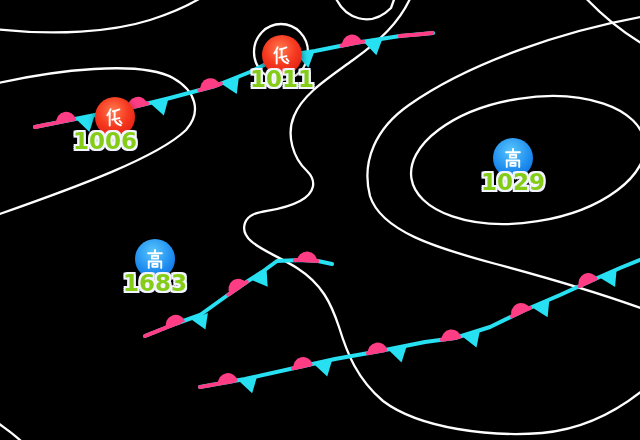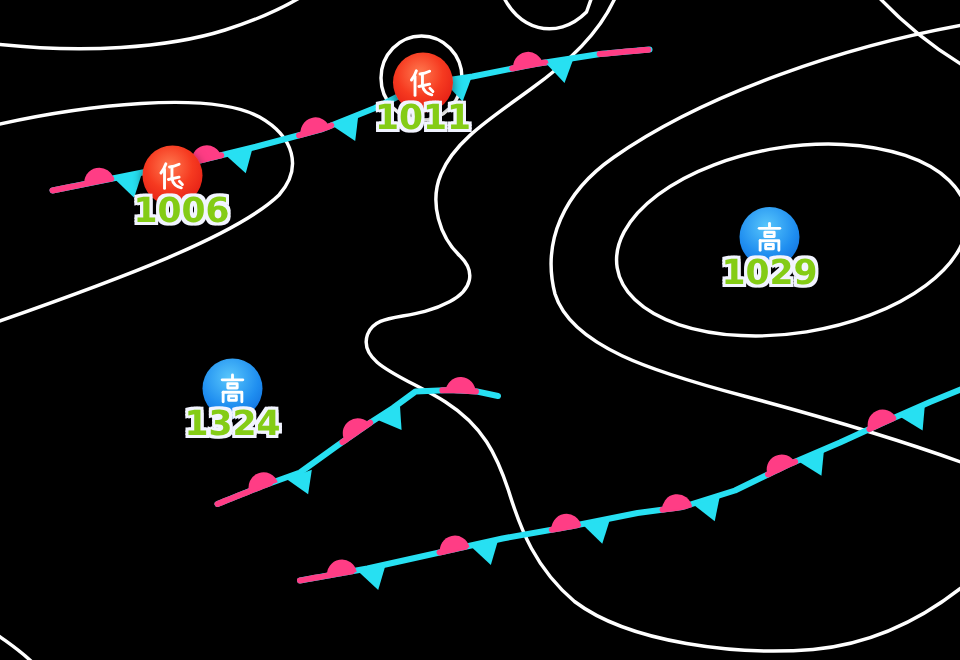--- a/index.html
+++ b/index.html
@@ -98,21 +98,21 @@
         <svg width="22" height="22" viewBox="0 0 24 24" aria-label="低">
           <path d="M7.2,3.5 C6.2,6.4 5.2,8.2 3.6,10.2" fill="none" stroke="#ffffff" stroke-width="2.1" stroke-linecap="round" stroke-linejoin="round"></path>
           <path d="M6.2,7.6 L6.2,21.4" fill="none" stroke="#ffffff" stroke-width="2.1" stroke-linecap="round" stroke-linejoin="round"></path>
           <path d="M16.8,3.8 C13.8,5.2 12.2,5.6 9.8,5.8" fill="none" stroke="#ffffff" stroke-width="2.1" stroke-linecap="round" stroke-linejoin="round"></path>
           <path d="M11.6,5.8 L11.6,14.2" fill="none" stroke="#ffffff" stroke-width="2.1" stroke-linecap="round" stroke-linejoin="round"></path>
           <path d="M9.0,14.9 L16.8,13.2" fill="none" stroke="#ffffff" stroke-width="2.1" stroke-linecap="round" stroke-linejoin="round"></path>
           <path d="M11.6,14.2 C12.2,17.6 14.4,20.0 18.4,21.0" fill="none" stroke="#ffffff" stroke-width="2.1" stroke-linecap="round" stroke-linejoin="round"></path>
           <path d="M17.0,16.2 L19.2,18.6" fill="none" stroke="#ffffff" stroke-width="2.1" stroke-linecap="round" stroke-linejoin="round"></path>
         </svg>
       </div>
-      <div class="plabel" style="left: 121px; top: 130px;">1006</div>
+      <div class="plabel" style="left: 105px; top: 130px;">1006</div>
       <div class="marker low" style="left: 262px; top: 35px;">
         <svg width="22" height="22" viewBox="0 0 24 24" aria-label="低">
           <path d="M7.2,3.5 C6.2,6.4 5.2,8.2 3.6,10.2" fill="none" stroke="#ffffff" stroke-width="2.1" stroke-linecap="round" stroke-linejoin="round"></path>
           <path d="M6.2,7.6 L6.2,21.4" fill="none" stroke="#ffffff" stroke-width="2.1" stroke-linecap="round" stroke-linejoin="round"></path>
           <path d="M16.8,3.8 C13.8,5.2 12.2,5.6 9.8,5.8" fill="none" stroke="#ffffff" stroke-width="2.1" stroke-linecap="round" stroke-linejoin="round"></path>
           <path d="M11.6,5.8 L11.6,14.2" fill="none" stroke="#ffffff" stroke-width="2.1" stroke-linecap="round" stroke-linejoin="round"></path>
           <path d="M9.0,14.9 L16.8,13.2" fill="none" stroke="#ffffff" stroke-width="2.1" stroke-linecap="round" stroke-linejoin="round"></path>
           <path d="M11.6,14.2 C12.2,17.6 14.4,20.0 18.4,21.0" fill="none" stroke="#ffffff" stroke-width="2.1" stroke-linecap="round" stroke-linejoin="round"></path>
           <path d="M17.0,16.2 L19.2,18.6" fill="none" stroke="#ffffff" stroke-width="2.1" stroke-linecap="round" stroke-linejoin="round"></path>
         </svg>
@@ -132,15 +132,15 @@
       <div class="marker high" style="left: 135px; top: 239px;">
         <svg width="22" height="22" viewBox="0 0 24 24" aria-label="高">
           <path d="M12,2.2 L12,4.8" fill="none" stroke="#ffffff" stroke-width="2.1" stroke-linecap="round" stroke-linejoin="round"></path>
           <path d="M4.5,5.7 L19.5,5.7" fill="none" stroke="#ffffff" stroke-width="2.1" stroke-linecap="round" stroke-linejoin="round"></path>
           <path d="M8.6,8.5 L15.4,8.5 L15.4,11.6 L8.6,11.6 Z" fill="none" stroke="#ffffff" stroke-width="2.1" stroke-linecap="round" stroke-linejoin="round"></path>
           <path d="M5.2,14.7 L18.8,14.7 L18.8,21.7" fill="none" stroke="#ffffff" stroke-width="2.1" stroke-linecap="round" stroke-linejoin="round"></path>
           <path d="M5.2,14.7 L5.2,21.7" fill="none" stroke="#ffffff" stroke-width="2.1" stroke-linecap="round" stroke-linejoin="round"></path>
           <path d="M9.2,17.5 L14.8,17.5 L14.8,20.5 L9.2,20.5 Z" fill="none" stroke="#ffffff" stroke-width="2.1" stroke-linecap="round" stroke-linejoin="round"></path>
         </svg>
       </div>
-      <div class="plabel" style="left: 155px; top: 272px;">1324</div>
+      <div class="plabel" style="left: 155px; top: 272px;">1683</div>
     </div>
 </div>
 
 </body></html>

